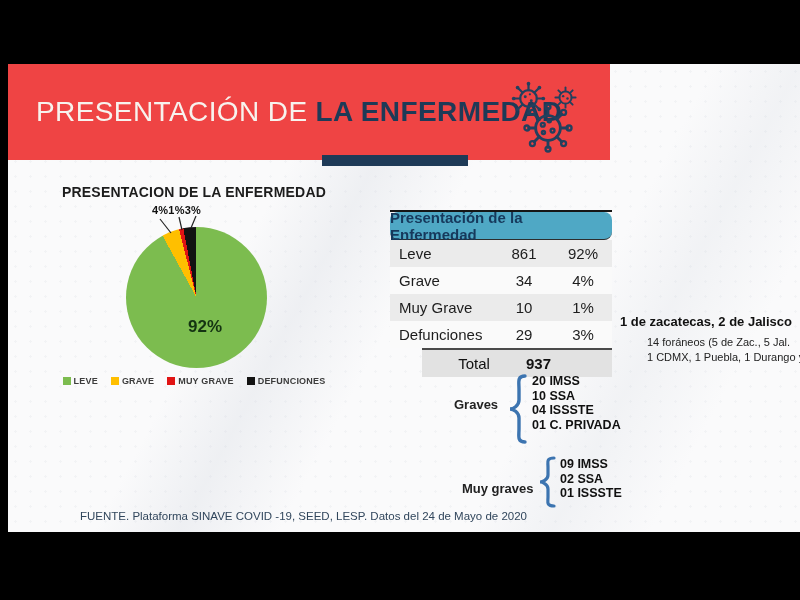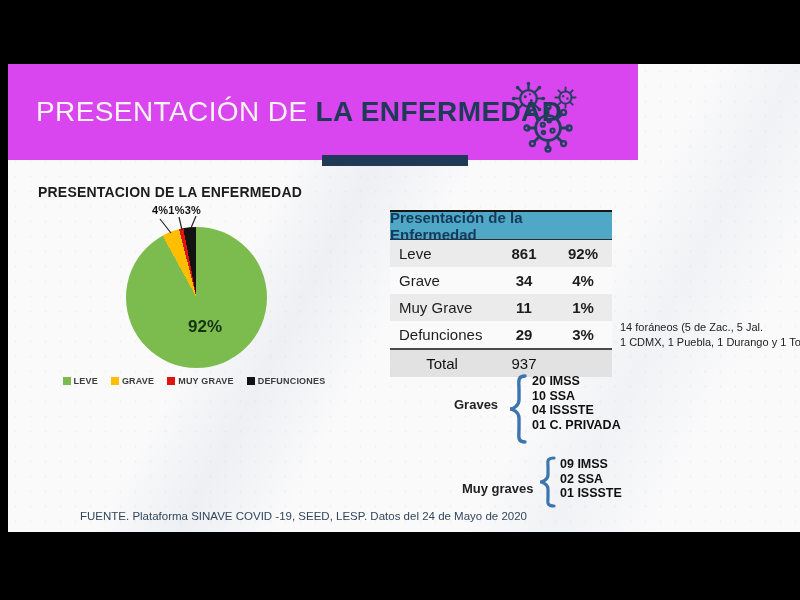--- a/index.html
+++ b/index.html
@@ -7,60 +7,60 @@
          font-family:"Liberation Sans",sans-serif;}
   
   #slide{position:absolute;left:8px;top:64px;width:792px;height:468px;background:#fafafb;overflow:hidden;}
   #slide .bg-dots{position:absolute;inset:0;opacity:.28;pointer-events:none;
       background-image:radial-gradient(rgba(198,204,214,.55) 1.2px,transparent 1.4px);
       background-size:15px 15px;}
   #slide .bg-band1{position:absolute;left:-120px;top:-60px;width:1100px;height:620px;pointer-events:none;
       background:linear-gradient(118deg,transparent 34%,rgba(210,215,223,.30) 40%,transparent 47%,
                  transparent 60%,rgba(214,219,226,.25) 66%,transparent 73%);}
   
-  .banner{position:absolute;left:0;top:0;width:602px;height:96px;background:#d946ef;padding-left:28px;}
+  .banner{position:absolute;left:0;top:0;width:602px;height:96px;background:#ef4444;}
   .banner-title{position:absolute;left:28px;top:0;height:96px;display:flex;align-items:center;
       font-size:28px;letter-spacing:.4px;white-space:nowrap;}
   .banner-title .t-light{color:#f7f3ee;font-weight:400;}
   .banner-title .t-bold{color:#1e3a57;font-weight:700;margin-left:8px;}
   .underline-bar{position:absolute;left:314px;top:91px;width:146px;height:11px;background:#1e3a57;}
   .virus-cluster{position:absolute;left:492px;top:8px;width:104px;height:84px;}
   .virus{position:absolute;}
   
-  .chart-title{position:absolute;left:30px;top:120px;width:312px;text-align:left;
+  .chart-title{position:absolute;left:30px;top:120px;width:312px;text-align:center;
       font-size:14px;font-weight:700;color:#1c1c1c;letter-spacing:.2px;}
   .pie{position:absolute;left:118px;top:163px;width:141px;height:141px;border-radius:50%;}
   .pie-outside-label{position:absolute;left:144px;top:140px;font-size:11px;font-weight:700;color:#111;
       letter-spacing:.2px;white-space:nowrap;}
   .pie-inside-label{position:absolute;left:166px;top:253px;width:62px;text-align:center;
       font-size:17px;font-weight:700;color:#143312;}
   .leader-lines{position:absolute;left:0;top:0;width:792px;height:468px;pointer-events:none;}
   .legend{position:absolute;left:24px;top:312px;width:324px;display:flex;justify-content:center;
       gap:13px;align-items:center;}
   .legend-item{display:flex;align-items:center;gap:3px;}
   .legend-swatch{width:8px;height:8px;display:inline-block;}
   .legend-label{font-size:9px;font-weight:700;color:#3c3c3c;letter-spacing:.2px;}
   
   .tbl{position:absolute;left:382px;top:146px;width:222px;border-top:2px solid #161616;}
   .tbl-header{background:#4fa8c5;border-bottom:1px solid #2d2d2d;height:27px;display:flex;
-      align-items:center;justify-content:center;font-size:15px;font-weight:700;color:#16395c;}
+      align-items:center;justify-content:center;font-size:15px;font-weight:700;color:#16395c;border-radius:8px;}
   .tbl-row{display:grid;grid-template-columns:104px 60px 58px;height:27px;align-items:center;
       font-size:15px;color:#1d1d1d;}
   .tbl-row .c-label{padding-left:9px;}
-  .tbl-row .c-val,.tbl-row .c-pct{text-align:center;font-weight:bold;}
+  .tbl-row .c-val,.tbl-row .c-pct{text-align:center;}
   .row-odd{background:#ebebeb;}
   .row-even{background:#fafafa;}
   .tbl-total{display:grid;grid-template-columns:104px 60px 58px;height:27px;align-items:center;
-      background:#e2e2e2;border-top:2px solid #4a4a4a;font-size:15px;color:#111;}
+      background:#e2e2e2;border-top:2px solid #4a4a4a;font-size:15px;color:#111;margin-left:32px;}
   .tbl-total .c-label{text-align:center;}
-  .tbl-total .c-val{text-align:center;font-weight:400;}
+  .tbl-total .c-val{font-weight:700;}
   
   .notes{position:absolute;left:612px;top:250px;width:180px;white-space:nowrap;overflow:hidden;}
   .notes .n-bold{font-size:13px;font-weight:700;color:#111;}
-  .notes .n-line{font-size:11px;color:#222;margin-top:3px;}
+  .notes .n-line{font-size:11px;color:#222;margin-top:3px;margin-left:27px;}
   .notes .n-line.first{margin-top:7px;}
   
   .grp-label{position:absolute;font-size:13px;font-weight:700;color:#222;white-space:nowrap;}
   .grp-items{position:absolute;font-size:12.5px;font-weight:700;color:#101010;line-height:14.5px;white-space:nowrap;}
   .brace{position:absolute;}
   
   .footer-note{position:absolute;left:72px;top:446px;font-size:11.5px;color:#31465c;white-space:nowrap;}
 </style>
 </head>
 <body>
@@ -190,36 +190,37 @@
         <div class="c-val">861</div>
         <div class="c-pct">92%</div>
       </div>
       <div class="tbl-row row-even">
         <div class="c-label">Grave</div>
         <div class="c-val">34</div>
         <div class="c-pct">4%</div>
       </div>
       <div class="tbl-row row-odd">
         <div class="c-label">Muy Grave</div>
-        <div class="c-val">11</div>
+        <div class="c-val">10</div>
         <div class="c-pct">1%</div>
       </div>
       <div class="tbl-row row-even">
         <div class="c-label">Defunciones</div>
         <div class="c-val">29</div>
         <div class="c-pct">3%</div>
       </div>
       <div class="tbl-total">
         <div class="c-label">Total</div>
         <div class="c-val">937</div>
         <div class="c-pct"></div>
       </div>
     </div>
 
     <div class="notes">
+      <div class="n-bold">1 de zacatecas, 2 de Jalisco</div>
       <div class="n-line first">14 foráneos (5 de Zac., 5 Jal.</div>
       <div class="n-line">1 CDMX, 1 Puebla, 1 Durango y 1 Torre</div>
     </div>
 
     <div class="grp-label" style="left:446px;top:333px">Graves</div>
     <svg class="brace" style="left:499px;top:310px" width="22" height="70" viewBox="0 0 22 70">
       <path d="M18,2 C10,2 12,8 12,15 L12,26 C12,32 6,35 3,35 C6,35 12,38 12,44 L12,55 C12,62 10,68 18,68" fill="none" stroke="#3c74b0" stroke-width="3.4" stroke-linecap="round"></path>
     </svg>
     <div class="grp-items" style="left:524px;top:310px">
       <div>20 IMSS</div>

